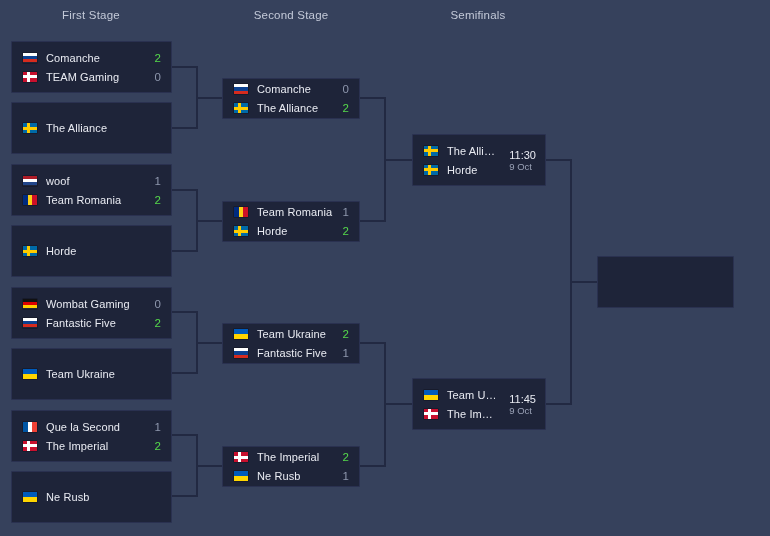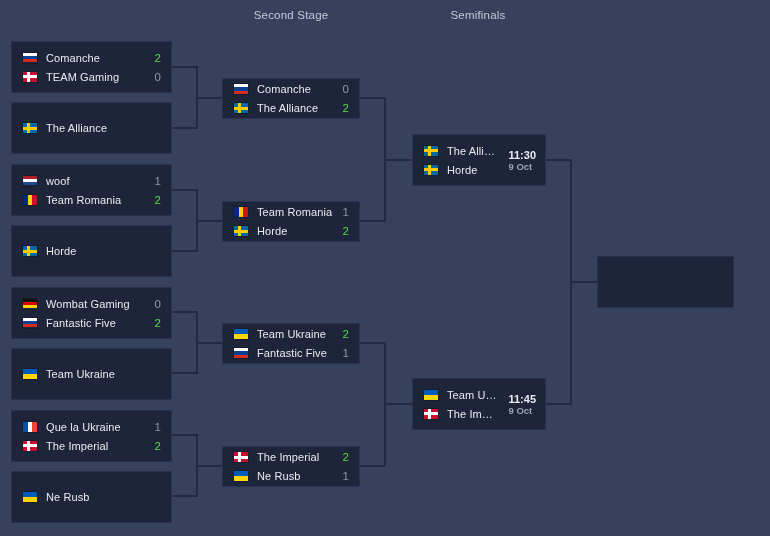--- a/index.html
+++ b/index.html
@@ -97,38 +97,38 @@
   }
   .timecell {
     display: flex;
     align-items: center;
     position: absolute;
     right: 9px;
     top: 50%;
     transform: translateY(-50%);
     flex-direction: column;
     align-items: flex-start;
-    font-weight: bold;
   }
   .match.has-time .team-row { padding-right: 48px; }
   .match.has-time { position: absolute; }
 
   
   .f-h { display: flex; flex-direction: column; width: 100%; height: 100%; }
   .f-v { display: flex; flex-direction: row; width: 100%; height: 100%; }
   .f-h > i, .f-v > i { flex: 1 1 0; display: block; }
   .cross-v, .cross-h { position: absolute; background: #fff; }
   .cross-v { width: 3px; height: 100%; left: 4px; top: 0; }
   .cross-h { height: 3px; width: 100%; left: 0; top: 3.5px; }
 </style>
 </head>
 <body>
 
 <div id="bracket">
 
+  <div class="col-header" style="left:16px; width:150px;">First Stage</div>
   <div class="col-header" style="left:216px; width:150px;">Second Stage</div>
   <div class="col-header" style="left:403px; width:150px;">Semifinals</div>
 
   <svg class="lines" viewBox="0 0 770 536" xmlns="http://www.w3.org/2000/svg">
     <g stroke="#222942" stroke-width="1.6" fill="none" shape-rendering="crispEdges">
 
       <path d="M172,67 H197 V128 H172"></path>
       <path d="M197,98 H222"></path>
 
       <path d="M172,190 H197 V251 H172"></path>
@@ -269,21 +269,21 @@
 
   <div class="match" style="left:11px; top:410px; width:161px; height:52px;">
     <div class="team-row">
       <span class="flag">
         <span class="f-v">
             <i style="background:#0055a4"></i>
             <i style="background:#ffffff"></i>
             <i style="background:#ef4135"></i>
           </span>
       </span>
-      <span class="team-name">Que la Ukraine</span>
+      <span class="team-name">Que la Second</span>
       <span class="score lose">1</span>
     </div>
     <div class="team-row">
       <span class="flag">
         <span class="f-h" style="background:#c8102e">
             <i></i>
           </span>
         <span class="cross-v"></span>
           <span class="cross-h"></span>
       </span>

